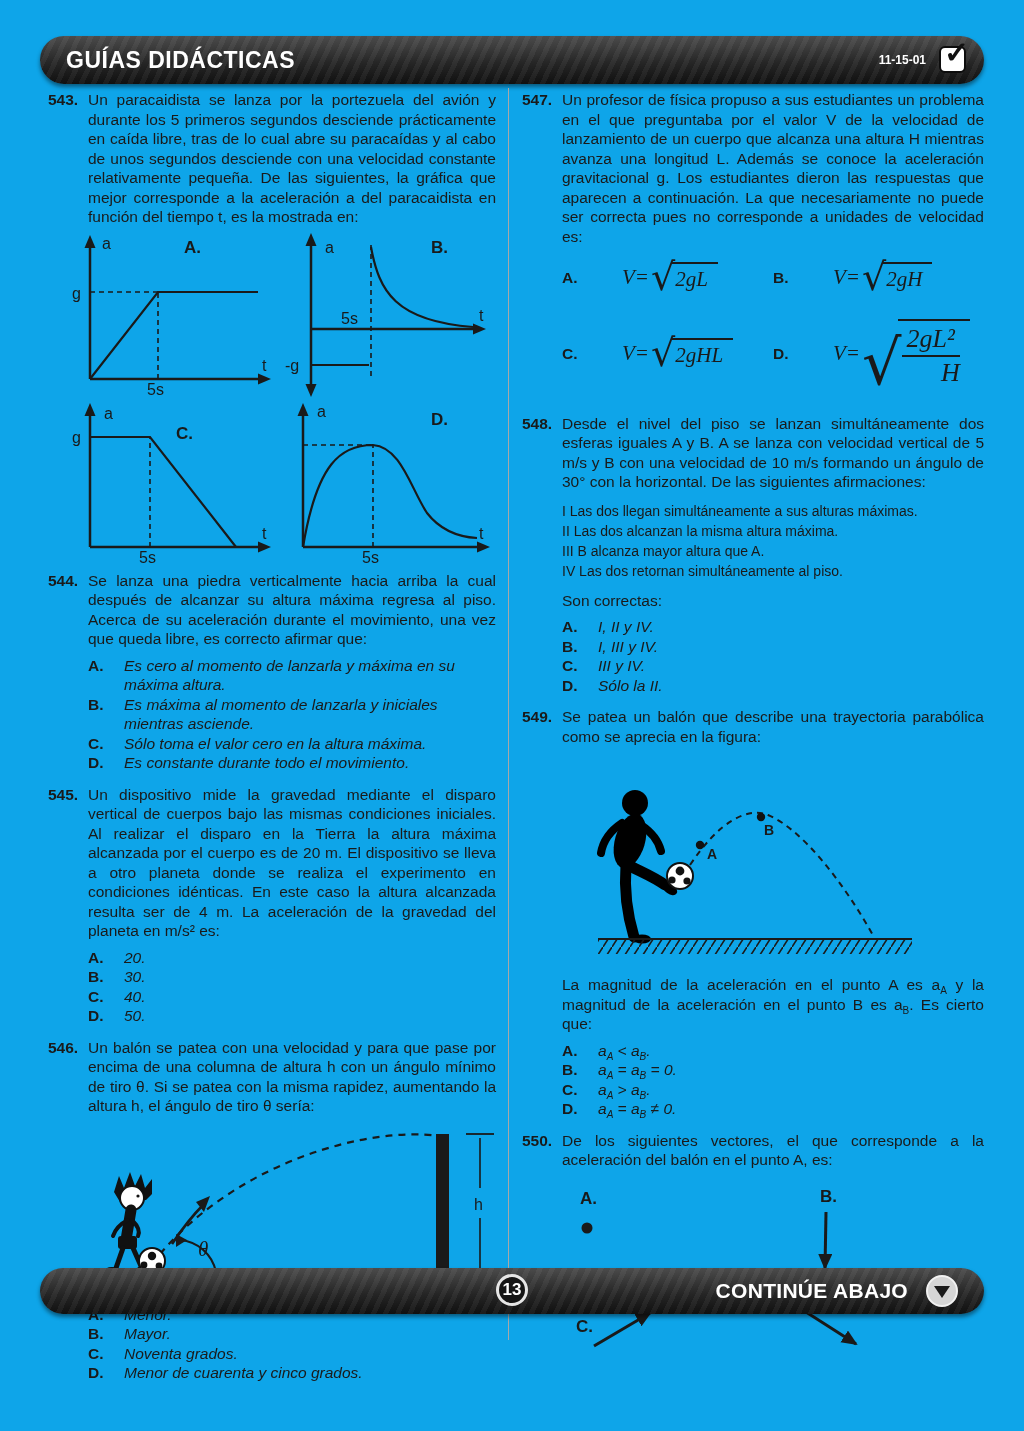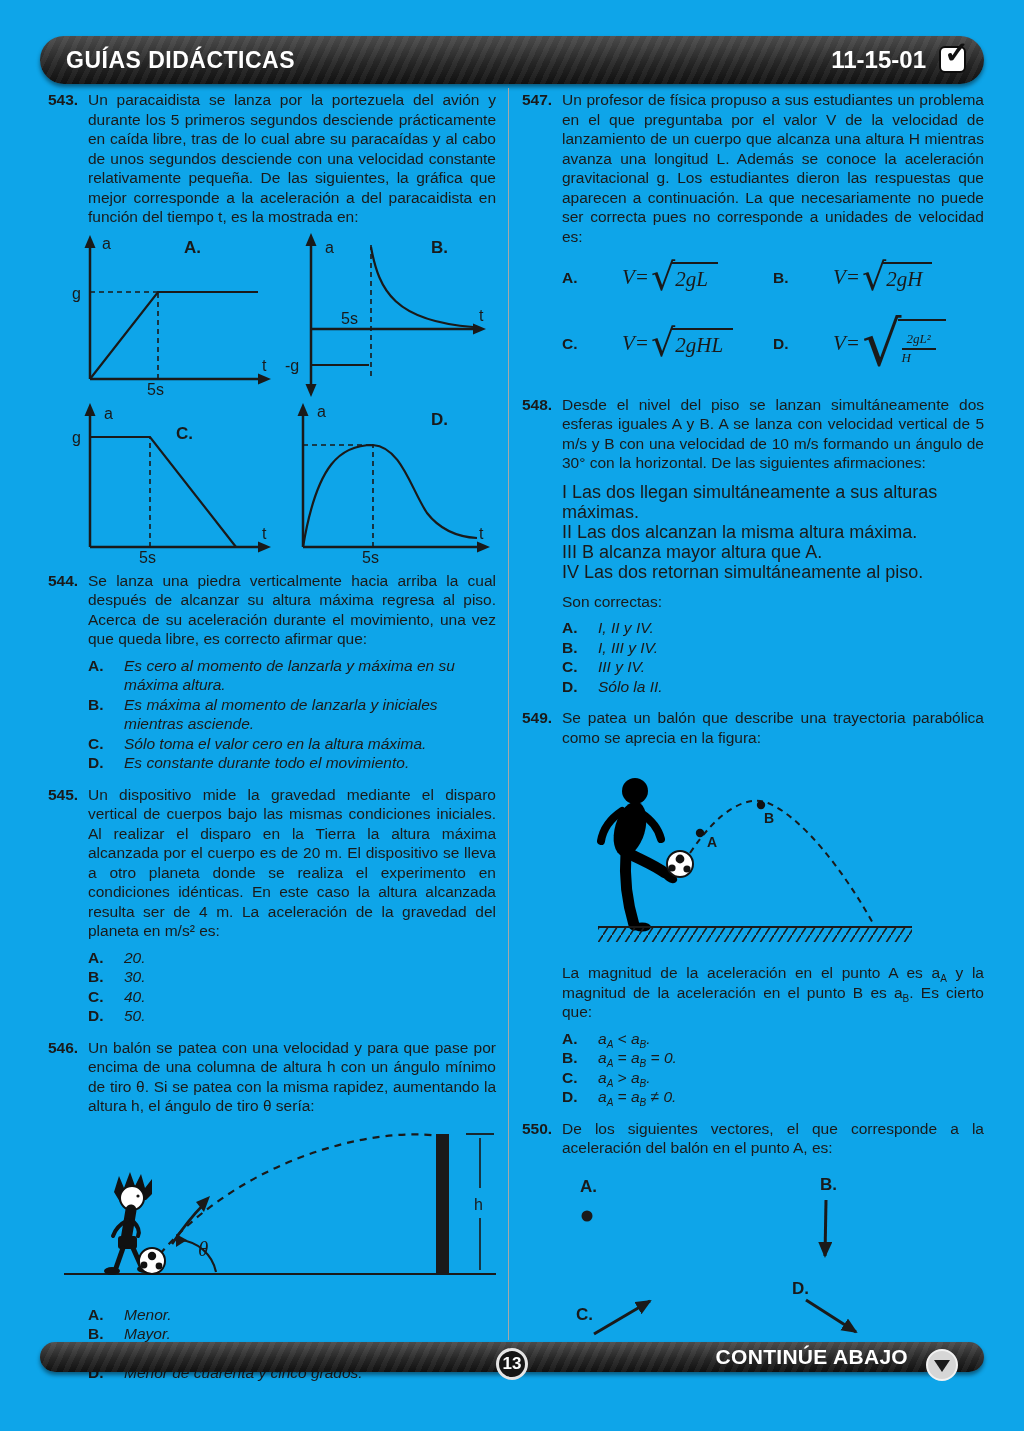--- a/index.html
+++ b/index.html
@@ -4,25 +4,25 @@
 <style>
   html,body{margin:0;padding:0;background:#e9e9e9;}
   .page{position:relative;width:1024px;height:1431px;background:#0ea5e9;
         font-family:"Liberation Sans",sans-serif;color:#1a1a1a;overflow:hidden;margin:0 auto;}
   
   .bar{position:absolute;left:40px;width:944px;height:48px;border-radius:24px;
        background-image:repeating-linear-gradient(115deg,rgba(255,255,255,0.05) 0 5px,rgba(255,255,255,0) 5px 11px),
                         linear-gradient(180deg,#4b4b4b 0%,#262626 55%,#101010 100%);
        box-shadow:0 3px 4px rgba(0,0,0,0.45);}
   .header-bar{top:36px;}
-  .footer-bar{top:1342px;height:30px;}
+  .footer-bar{top:1268px;height:46px;}
   .bar-title{position:absolute;left:26px;top:50%;transform:translateY(-50%);
              color:#fff;font-weight:bold;font-size:23px;letter-spacing:0.5px;}
   .bar-code{position:absolute;right:58px;top:50%;transform:translateY(-50%);
-            color:#fff;font-weight:bold;font-size:24px;}
+            color:#fff;font-weight:bold;font-size:12px;}
   .checkbox{position:absolute;right:18px;top:10px;width:27px;height:27px;background:#fff;
             border-radius:6px;border:2px solid #0d0d0d;box-sizing:border-box;}
   .checkbox .tick{position:absolute;top:-10px;left:3px;font-size:30px;font-weight:bold;color:#111;line-height:1;}
   .page-badge{position:absolute;left:50%;transform:translateX(-50%);top:6px;width:32px;height:32px;
               border-radius:50%;border:3px solid #e6e6e6;background:#161616;color:#fff;
               font-weight:bold;font-size:17px;display:flex;align-items:center;justify-content:center;box-sizing:border-box;}
   .continue-label{position:absolute;right:76px;top:50%;transform:translateY(-50%);
                   color:#fff;font-weight:bold;font-size:21px;letter-spacing:0.3px;}
   .continue-icon{position:absolute;right:26px;top:7px;width:32px;height:32px;border-radius:50%;
                  background:#d6d6d6;border:2px solid #f2f2f2;box-sizing:border-box;
@@ -35,21 +35,21 @@
   .col-right{position:absolute;left:522px;top:90px;width:462px;}
   
   .q{display:flex;}
   .qnum{flex:0 0 40px;font-weight:bold;font-size:15.5px;line-height:19.5px;}
   .qtext{flex:1;font-size:15.5px;line-height:19.5px;text-align:justify;}
   .opts{margin:7px 0 12px 40px;}
   .opt{display:flex;font-size:15.5px;line-height:19.5px;}
   .optL{flex:0 0 36px;font-weight:bold;}
   .optT{flex:1;font-style:italic;}
   .stmts{margin:9px 0 0 40px;}
-  .stmt{font-size:18px;line-height:20px;}
+  .stmt{font-size:14px;line-height:20px;}
   .prompt{margin:10px 0 0 40px;font-size:15.5px;line-height:19.5px;}
   .qbody2{margin:8px 0 0 40px;font-size:15.5px;line-height:19.5px;text-align:justify;}
   sub{font-size:10px;vertical-align:-4px;line-height:0;}
   
   .graphs{display:grid;grid-template-columns:1fr 1fr;width:430px;margin:4px 0 6px 20px;row-gap:2px;}
   svg text{font-family:"Liberation Sans",sans-serif;fill:#1a1a1a;}
   svg .glabel{font-weight:bold;font-size:17px;}
   svg .axlabel{font-size:16px;}
   svg .italic{font-style:italic;font-family:"Liberation Serif",serif;}
   .fig546{margin:8px 0 10px 0;}
@@ -58,21 +58,21 @@
   
   .frows{margin:16px 0 10px 40px;}
   .frow{display:flex;margin-bottom:26px;}
   .fcell{flex:1;display:flex;align-items:center;}
   .fletter{font-weight:bold;font-size:15.5px;flex:0 0 60px;}
   .math{font-family:"Liberation Serif",serif;font-style:italic;font-size:21px;display:inline-flex;align-items:center;}
   .sqrt{display:inline-flex;align-items:stretch;margin-left:2px;}
   .rad-sign{font-style:normal;font-size:38px;line-height:0.82;align-self:flex-end;margin-right:-4px;font-family:"DejaVu Sans",sans-serif;}
   .rad-sign.tall{font-size:62px;line-height:0.8;}
   .rad-body{border-top:2px solid #1a1a1a;padding:3px 10px 0 4px;align-self:flex-start;}
-  .frac{display:inline-flex;flex-direction:column;text-align:left;font-size:13px;line-height:1.15;}
+  .frac{display:inline-flex;flex-direction:column;text-align:right;font-size:26px;line-height:1.15;}
   .frac .num{border-bottom:2px solid #1a1a1a;padding:0 5px 1px 5px;}
   .frac .den{padding-top:1px;}
 </style>
 </head>
 <body>
 
 <div class="page">
 
   <div class="bar header-bar">
     <span class="bar-title">GUÍAS  DIDÁCTICAS</span>
@@ -353,21 +353,21 @@
           <span class="optL">C.</span>
           <span class="optT">III y IV.</span>
         </div>
       <div class="opt">
           <span class="optL">D.</span>
           <span class="optT">Sólo la II.</span>
         </div>
     </div>
 
     
-    <div class="q" style="margin-bottom:0">
+    <div class="q" style="margin-bottom:13px">
       <span class="qnum">549.</span>
       <span class="qtext">Se patea un balón que describe una trayectoria parabólica como se aprecia en la figura:</span>
     </div>
 
     <svg class="fig549" width="400" height="196" viewBox="0 0 400 196">
       <defs>
         <pattern id="hatch549" width="9" height="14" patternUnits="userSpaceOnUse">
           <line x1="0" y1="14" x2="9" y2="0" stroke="#1a1a1a" stroke-width="1.6"></line>
         </pattern>
       </defs>

